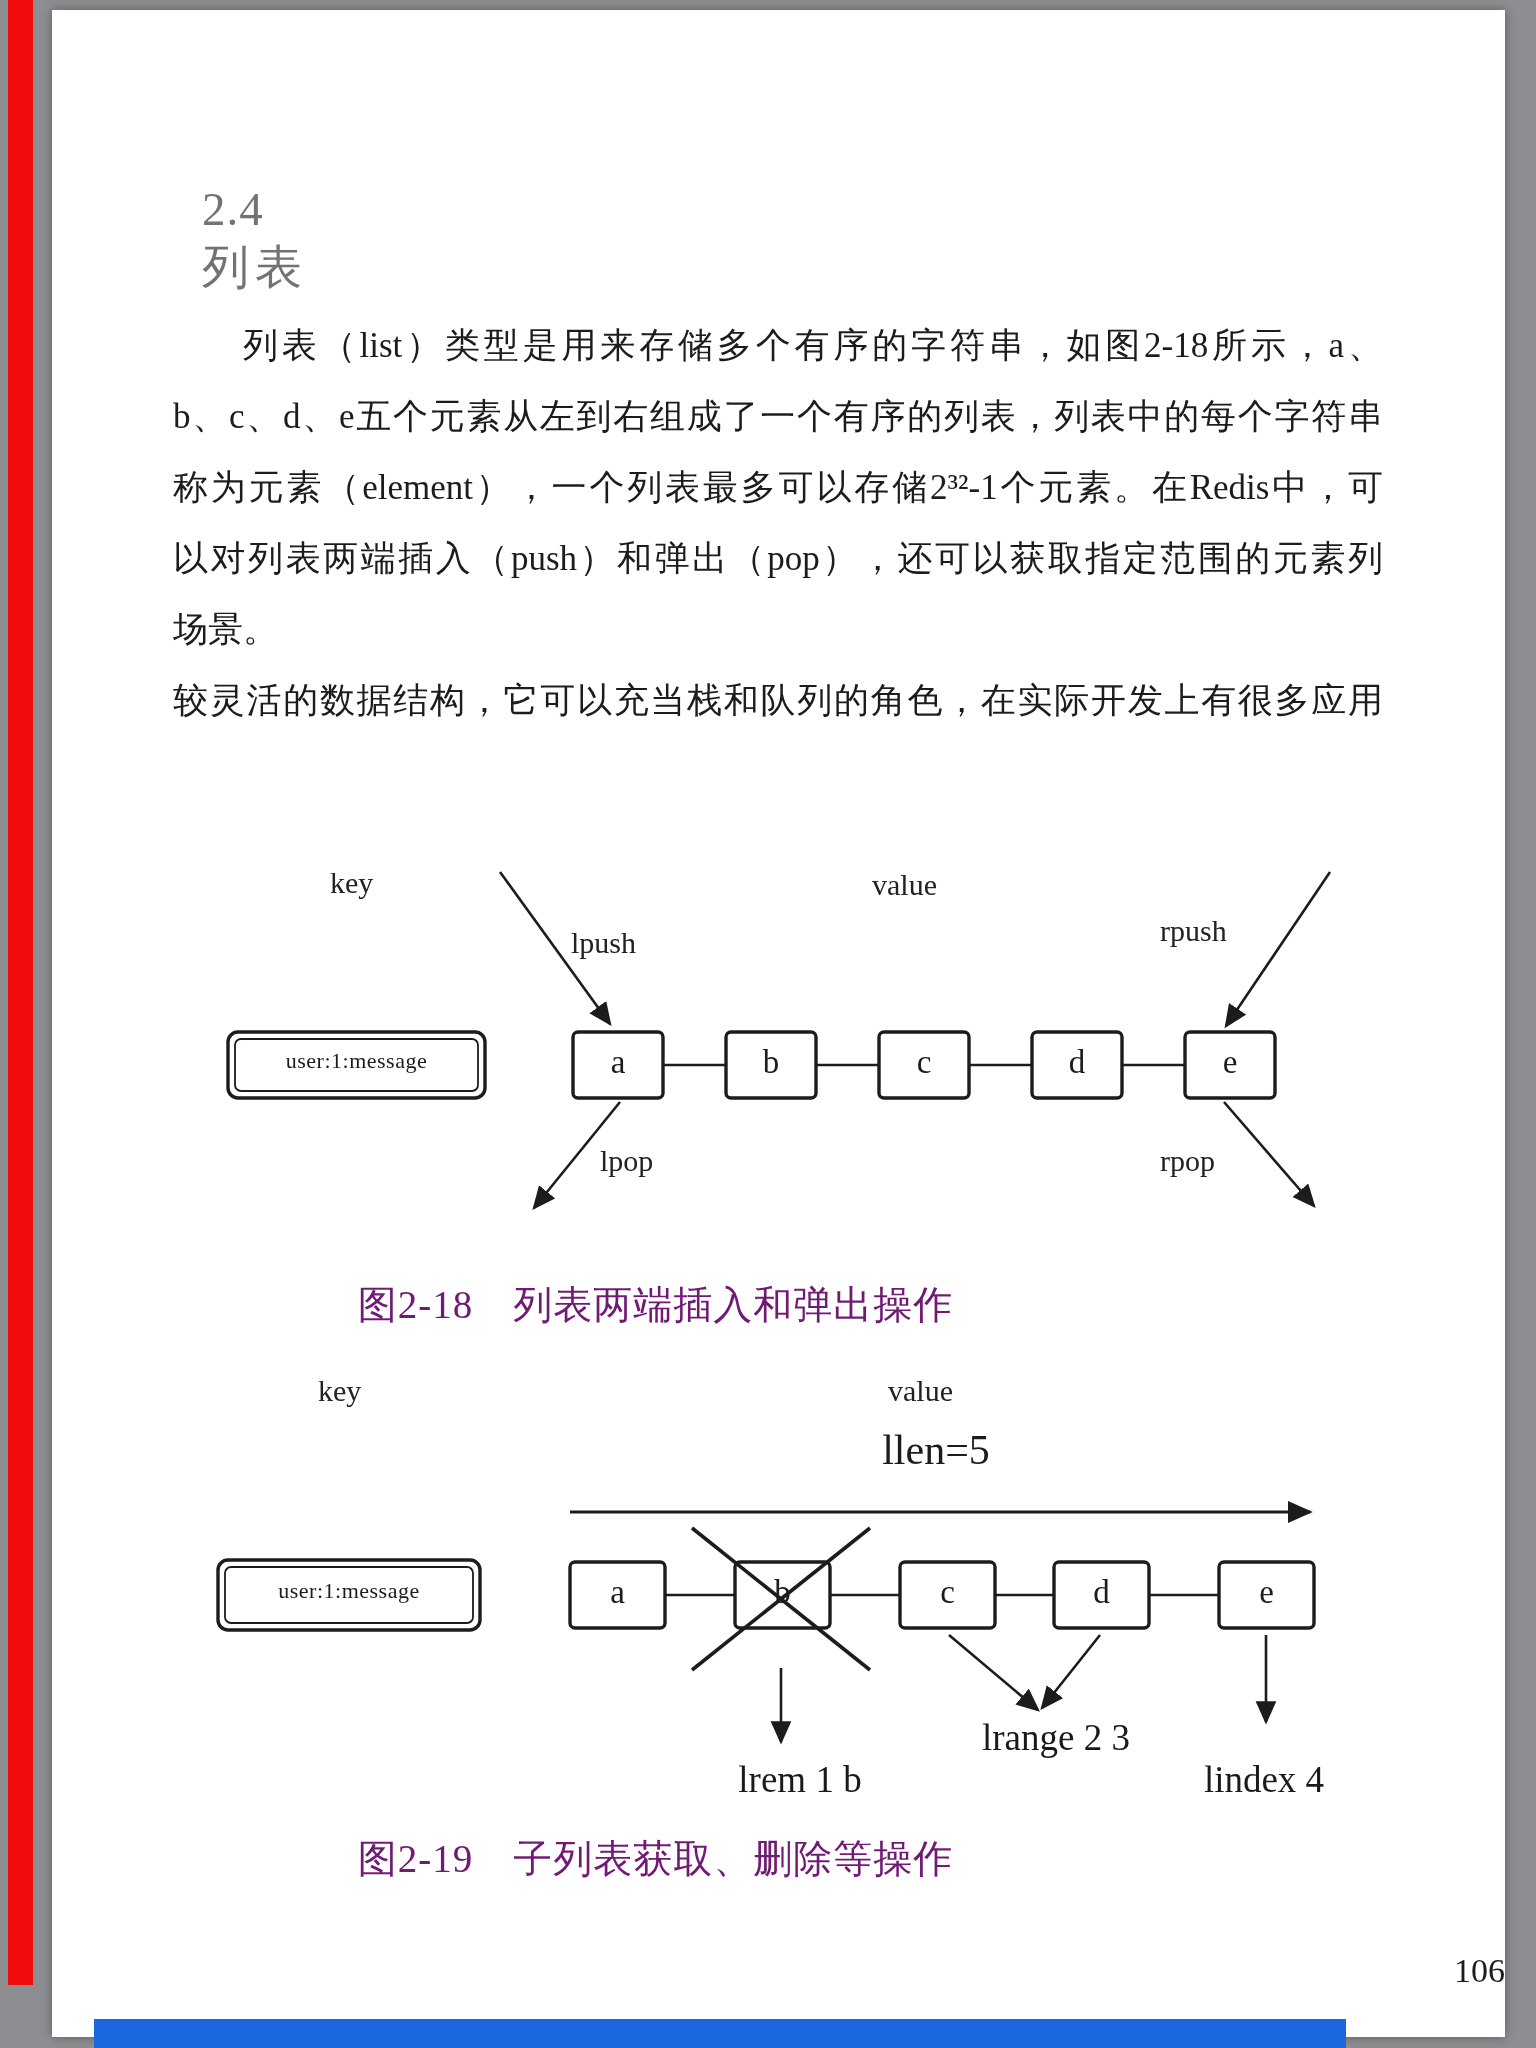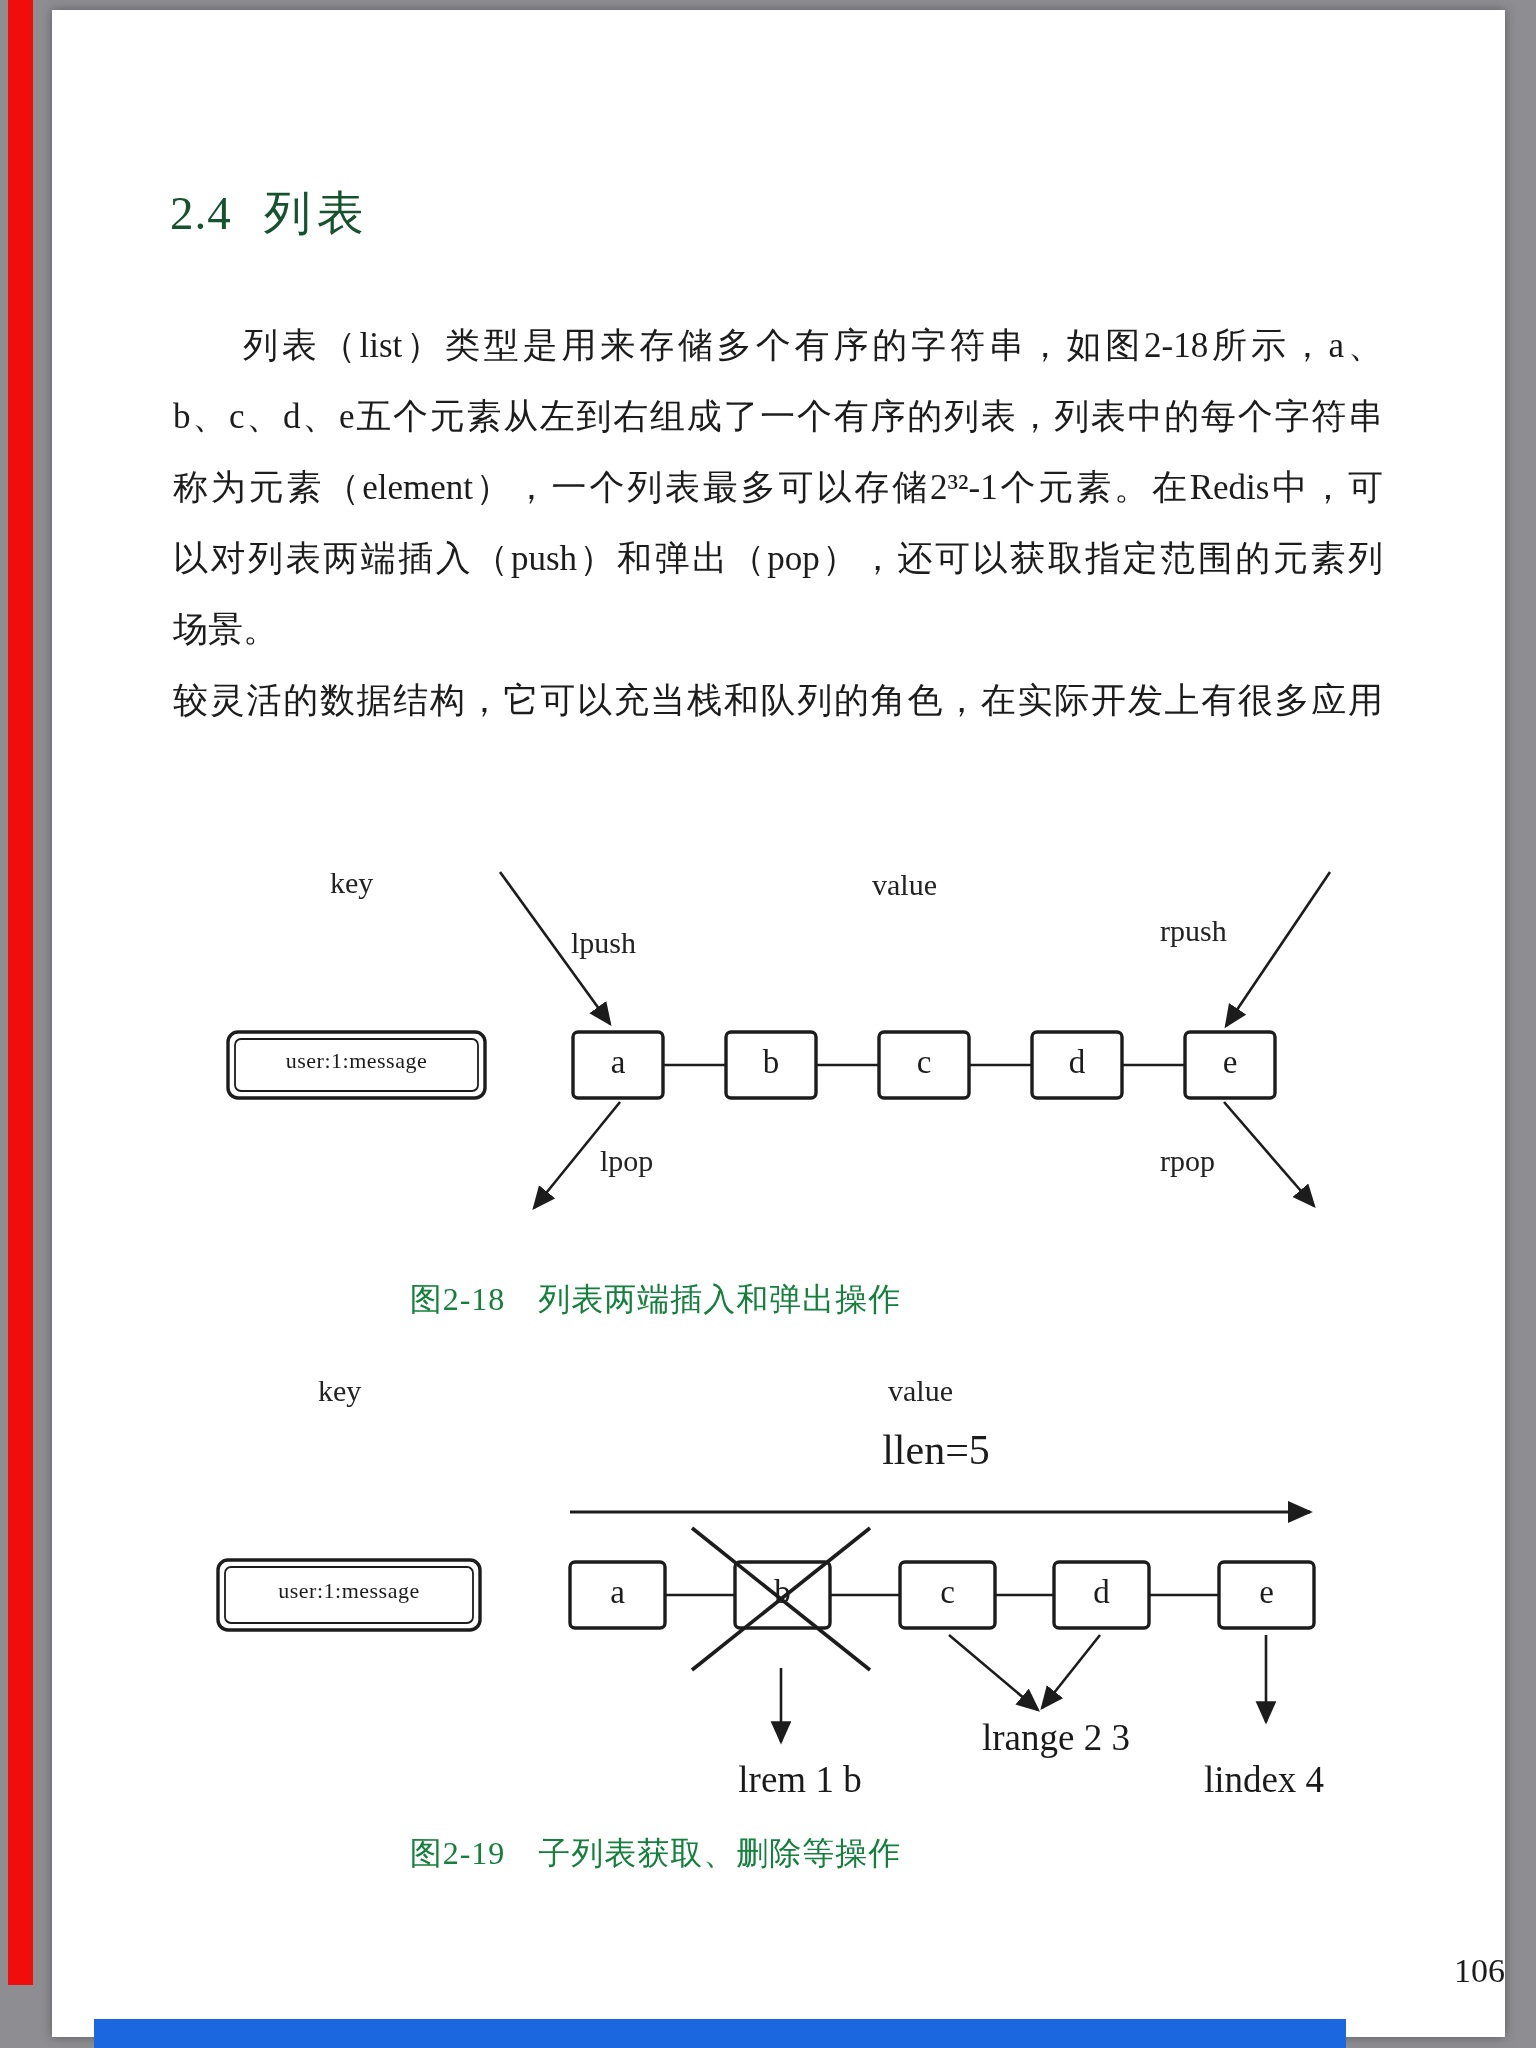--- a/index.html
+++ b/index.html
@@ -22,32 +22,32 @@
 
   .fig{position:absolute;left:0;width:1453px;}
   #fig18{top:850px;height:475px;}
   #fig19{top:1360px;height:510px;}
   .fig svg{position:absolute;left:0;top:0;z-index:3;}
   .flabel{position:absolute;font-size:30px;white-space:nowrap;z-index:2;color:#222;}
   .boxletter{position:absolute;width:90px;text-align:center;font-size:33px;z-index:2;}
   .keyboxtext{position:absolute;text-align:center;font-size:22px;z-index:2;letter-spacing:0.5px;}
   .bigop{position:absolute;font-size:37px;white-space:nowrap;text-align:center;z-index:2;color:#1a1a1a;}
   .llen{position:absolute;font-size:42px;text-align:center;z-index:2;}
-  .figcaption{position:absolute;left:0;width:1207px;text-align:center;font-size:32px;z-index:2;
-              letter-spacing:1px;color:#15803d;}
+  .figcaption{position:absolute;left:0;width:1207px;text-align:center;font-size:39px;z-index:2;
+              letter-spacing:1px;color:#701a75;}
   .pagenum{position:absolute;left:0;top:1942px;width:1453px;text-align:right;font-size:34px;}
 </style>
 </head>
 <body>
 
 <div class="screen">
 
   <div class="page">
 
-    <div class="heading" style="color:#14532d;">
+    <div class="heading" style="color:#737373;flex-direction:column;">
       <span class="num">2.4</span>
       <span class="ttl">列表</span>
     </div>
 
     <div class="para">
       <div class="pline first">列表（list）类型是用来存储多个有序的字符串，如图2-18所示，a、</div>
       <div class="pline">b、c、d、e五个元素从左到右组成了一个有序的列表，列表中的每个字符串</div>
       <div class="pline">称为元素（element），一个列表最多可以存储2³²-1个元素。在Redis中，可</div>
       <div class="pline">以对列表两端插入（push）和弹出（pop），还可以获取指定范围的元素列</div>
       <div class="pline last">场景。</div>

